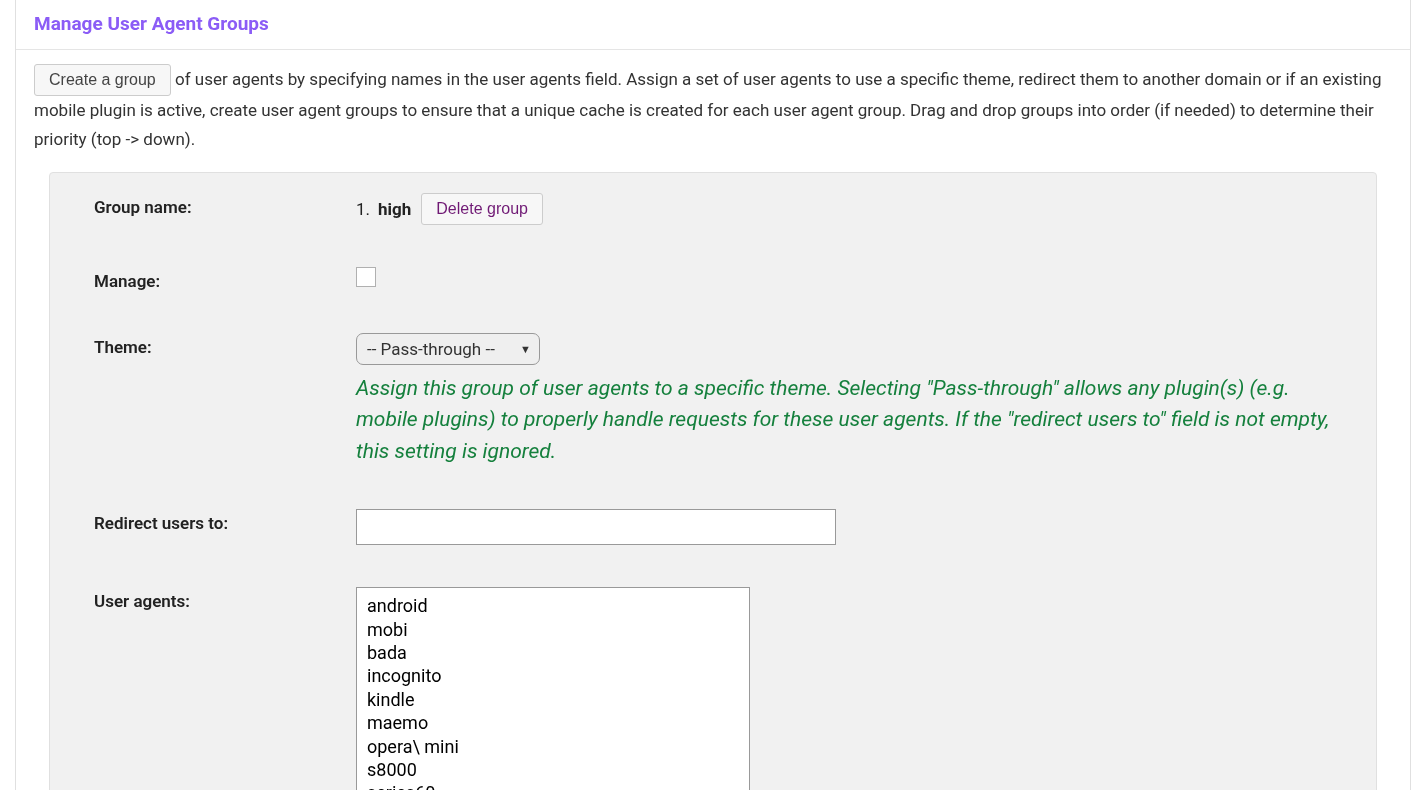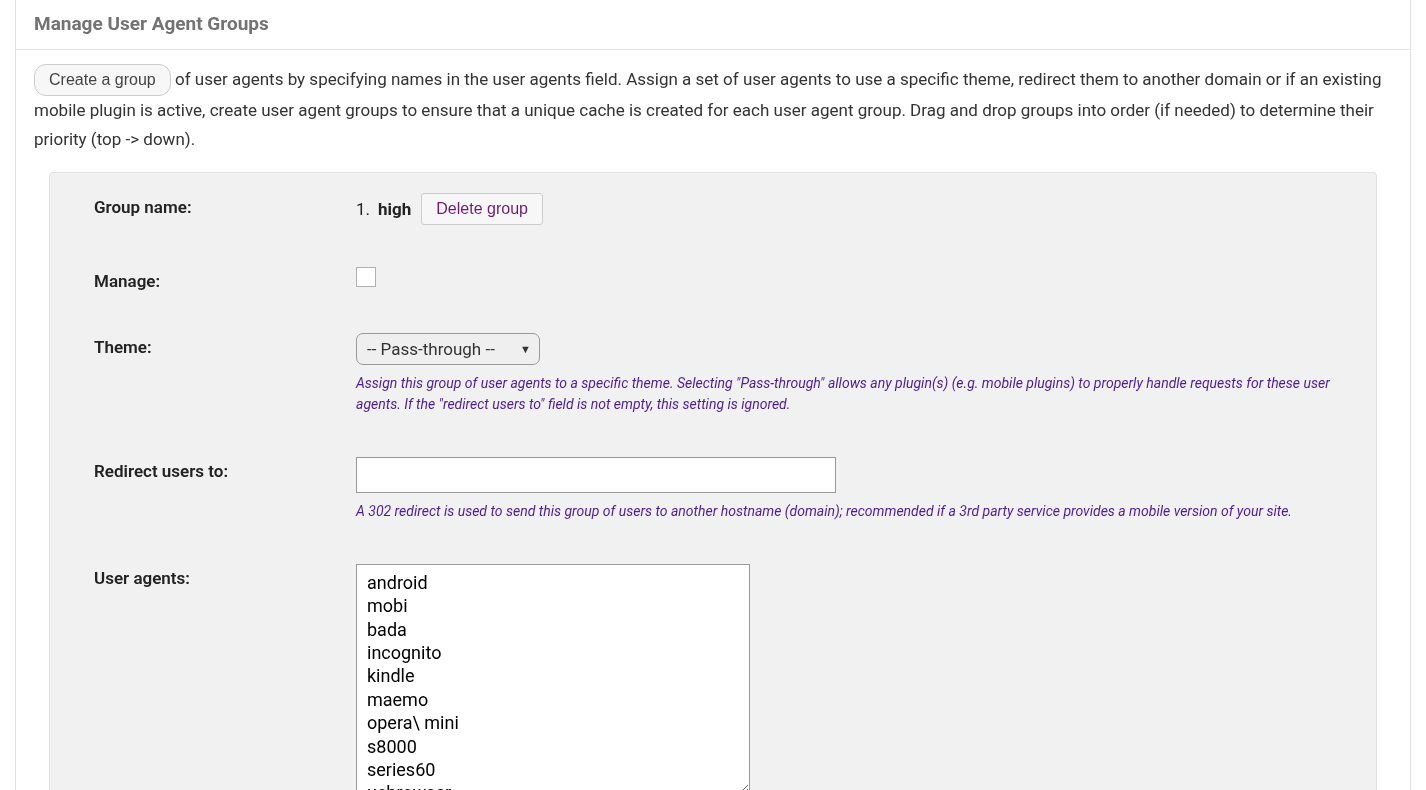--- a/index.html
+++ b/index.html
@@ -16,42 +16,42 @@
     }
     .container {
       border-left: 1px solid #e0e0e0;
       border-right: 1px solid #e0e0e0;
       margin: 0 15px;
       padding: 12px 18px 0 18px;
     }
     .page-title {
       font-size: 19px;
       font-weight: 700;
-      color: #737373;
+      color: #8b5cf6;
       margin-bottom: 14px;
     }
     .divider {
       border-top: 1px solid #e5e5e5;
       margin: 0 -18px 14px -18px;
     }
     .intro-text {
       font-size: 17px;
       line-height: 1.7;
       color: #333;
       margin-bottom: 18px;
     }
     .btn {
       display: inline-block;
       background: #f7f7f7;
       border: 1px solid #ccc;
       padding: 6px 14px;
       font-size: 16px;
       color: #444;
       cursor: pointer;
-      border-radius: 12px;
+      border-radius: 3px;
       vertical-align: baseline;
     }
     .group-box {
       background: #f1f1f1;
       border: 1px solid #e0e0e0;
       border-radius: 4px;
       padding: 20px 20px 10px 20px;
       margin: 0 15px;
     }
     .form-row {
@@ -121,22 +121,22 @@
     .select-arrow {
       position: absolute;
       right: 8px;
       top: 50%;
       transform: translateY(-50%);
       font-size: 11px;
       color: #333;
     }
     .help-text {
       font-style: italic;
-      color: #4c1d95;
-      font-size: 14px;
+      color: #15803d;
+      font-size: 21px;
       line-height: 1.5;
       margin-top: 8px;
     }
     .text-input {
       width: 480px;
       height: 36px;
       border: 1px solid #999;
       background: #fff;
       padding: 4px 8px;
       font-size: 16px;
@@ -218,21 +218,20 @@
           <span class="select-arrow">▼</span>
         </span>
         <div class="help-text">Assign this group of user agents to a specific theme. Selecting "Pass-through" allows any plugin(s) (e.g. mobile plugins) to properly handle requests for these user agents. If the "redirect users to" field is not empty, this setting is ignored.</div>
       </div>
     </div>
 
     <div class="form-row">
       <div class="form-label">Redirect users to:</div>
       <div class="form-field">
         <input type="text" class="text-input" value="" style="">
-        <div class="help-text">A 302 redirect is used to send this group of users to another hostname (domain); recommended if a 3rd party service provides a mobile version of your site.</div>
       </div>
     </div>
 
     <div class="form-row">
       <div class="form-label">User agents:</div>
       <div class="form-field">
         <div class="textarea-wrapper">
           <textarea class="textarea" style="">android
 mobi
 bada

